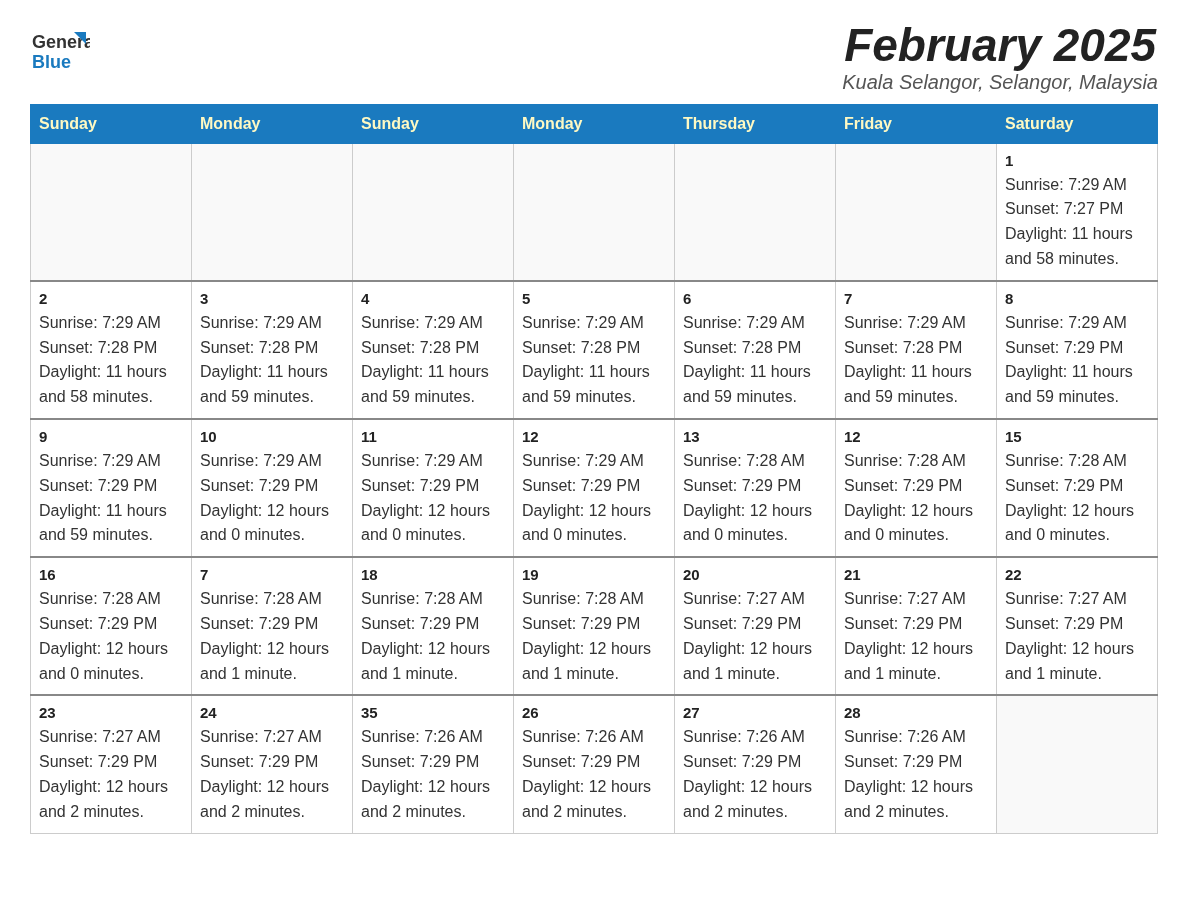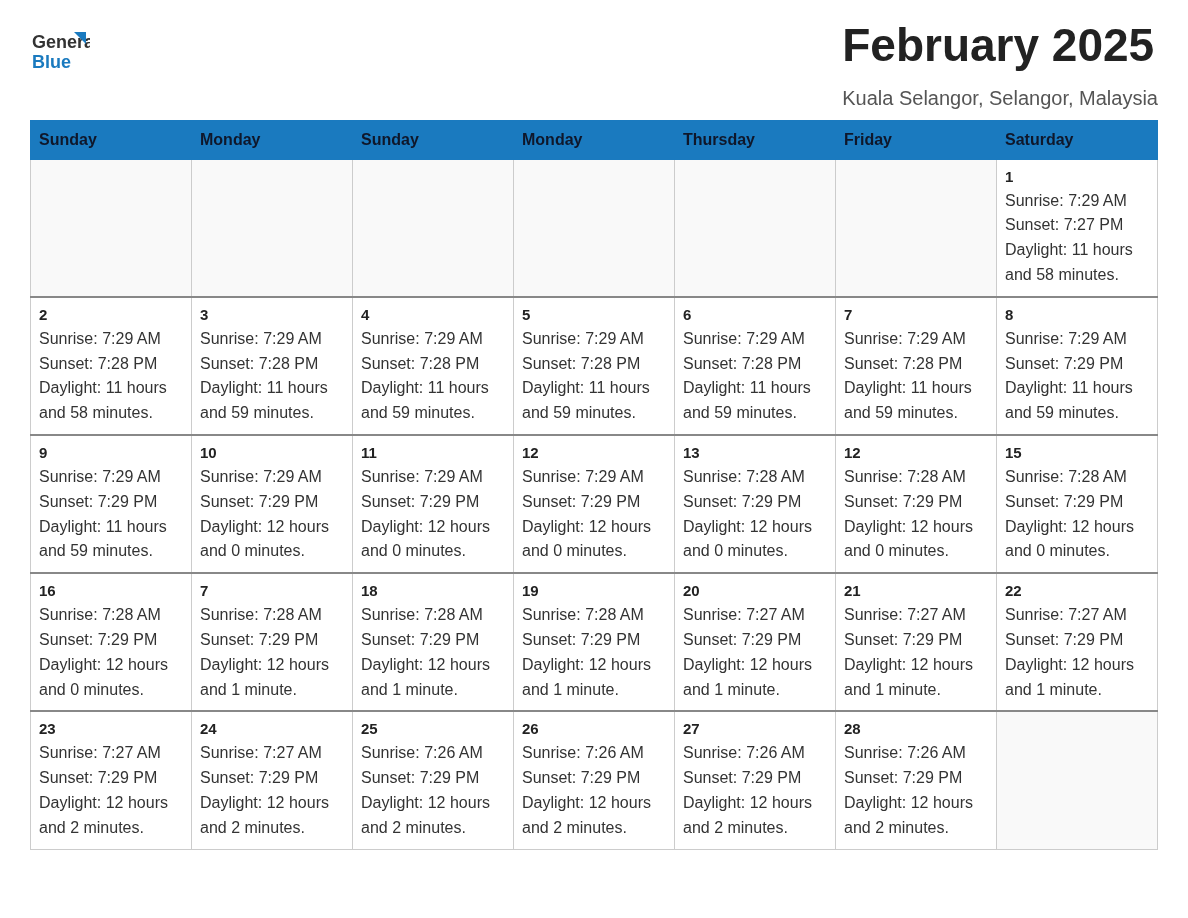--- a/index.html
+++ b/index.html
@@ -15,41 +15,42 @@
       justify-content: space-between;
       align-items: flex-start;
       margin-bottom: 10px;
     }
     .logo {
       display: flex;
       align-items: center;
       gap: 6px;
     }
     .title-block {
-      text-align: left;
+      text-align: center;
+      font-style: italic;
     }
     .main-title {
       font-size: 46px;
       font-weight: bold;
       color: #222;
       line-height: 1.1;
     }
     .subtitle {
       font-size: 20px;
       color: #555;
-      margin-top: 16px;
+      margin-top: 0;
     }
     .calendar {
       width: 100%;
       border-collapse: collapse;
       margin-top: 10px;
     }
     .calendar thead tr th {
       background: #1a7abf;
-      color: #0f172a;
+      color: #fef9c3;
       font-size: 16px;
       font-weight: bold;
       padding: 10px 8px;
       text-align: left;
       border: 1px solid #1a7abf;
     }
     .calendar tbody tr td {
       vertical-align: top;
       padding: 8px;
       font-size: 12.5px;
@@ -215,21 +216,21 @@
       <tr>
         <td>
           <div class="day-number">23</div>
           <div class="day-info">Sunrise: 7:27 AM<br>Sunset: 7:29 PM<br>Daylight: 12 hours and 2 minutes.</div>
         </td>
         <td>
           <div class="day-number">24</div>
           <div class="day-info">Sunrise: 7:27 AM<br>Sunset: 7:29 PM<br>Daylight: 12 hours and 2 minutes.</div>
         </td>
         <td>
-          <div class="day-number">25</div>
+          <div class="day-number">35</div>
           <div class="day-info">Sunrise: 7:26 AM<br>Sunset: 7:29 PM<br>Daylight: 12 hours and 2 minutes.</div>
         </td>
         <td>
           <div class="day-number">26</div>
           <div class="day-info">Sunrise: 7:26 AM<br>Sunset: 7:29 PM<br>Daylight: 12 hours and 2 minutes.</div>
         </td>
         <td>
           <div class="day-number">27</div>
           <div class="day-info">Sunrise: 7:26 AM<br>Sunset: 7:29 PM<br>Daylight: 12 hours and 2 minutes.</div>
         </td>

